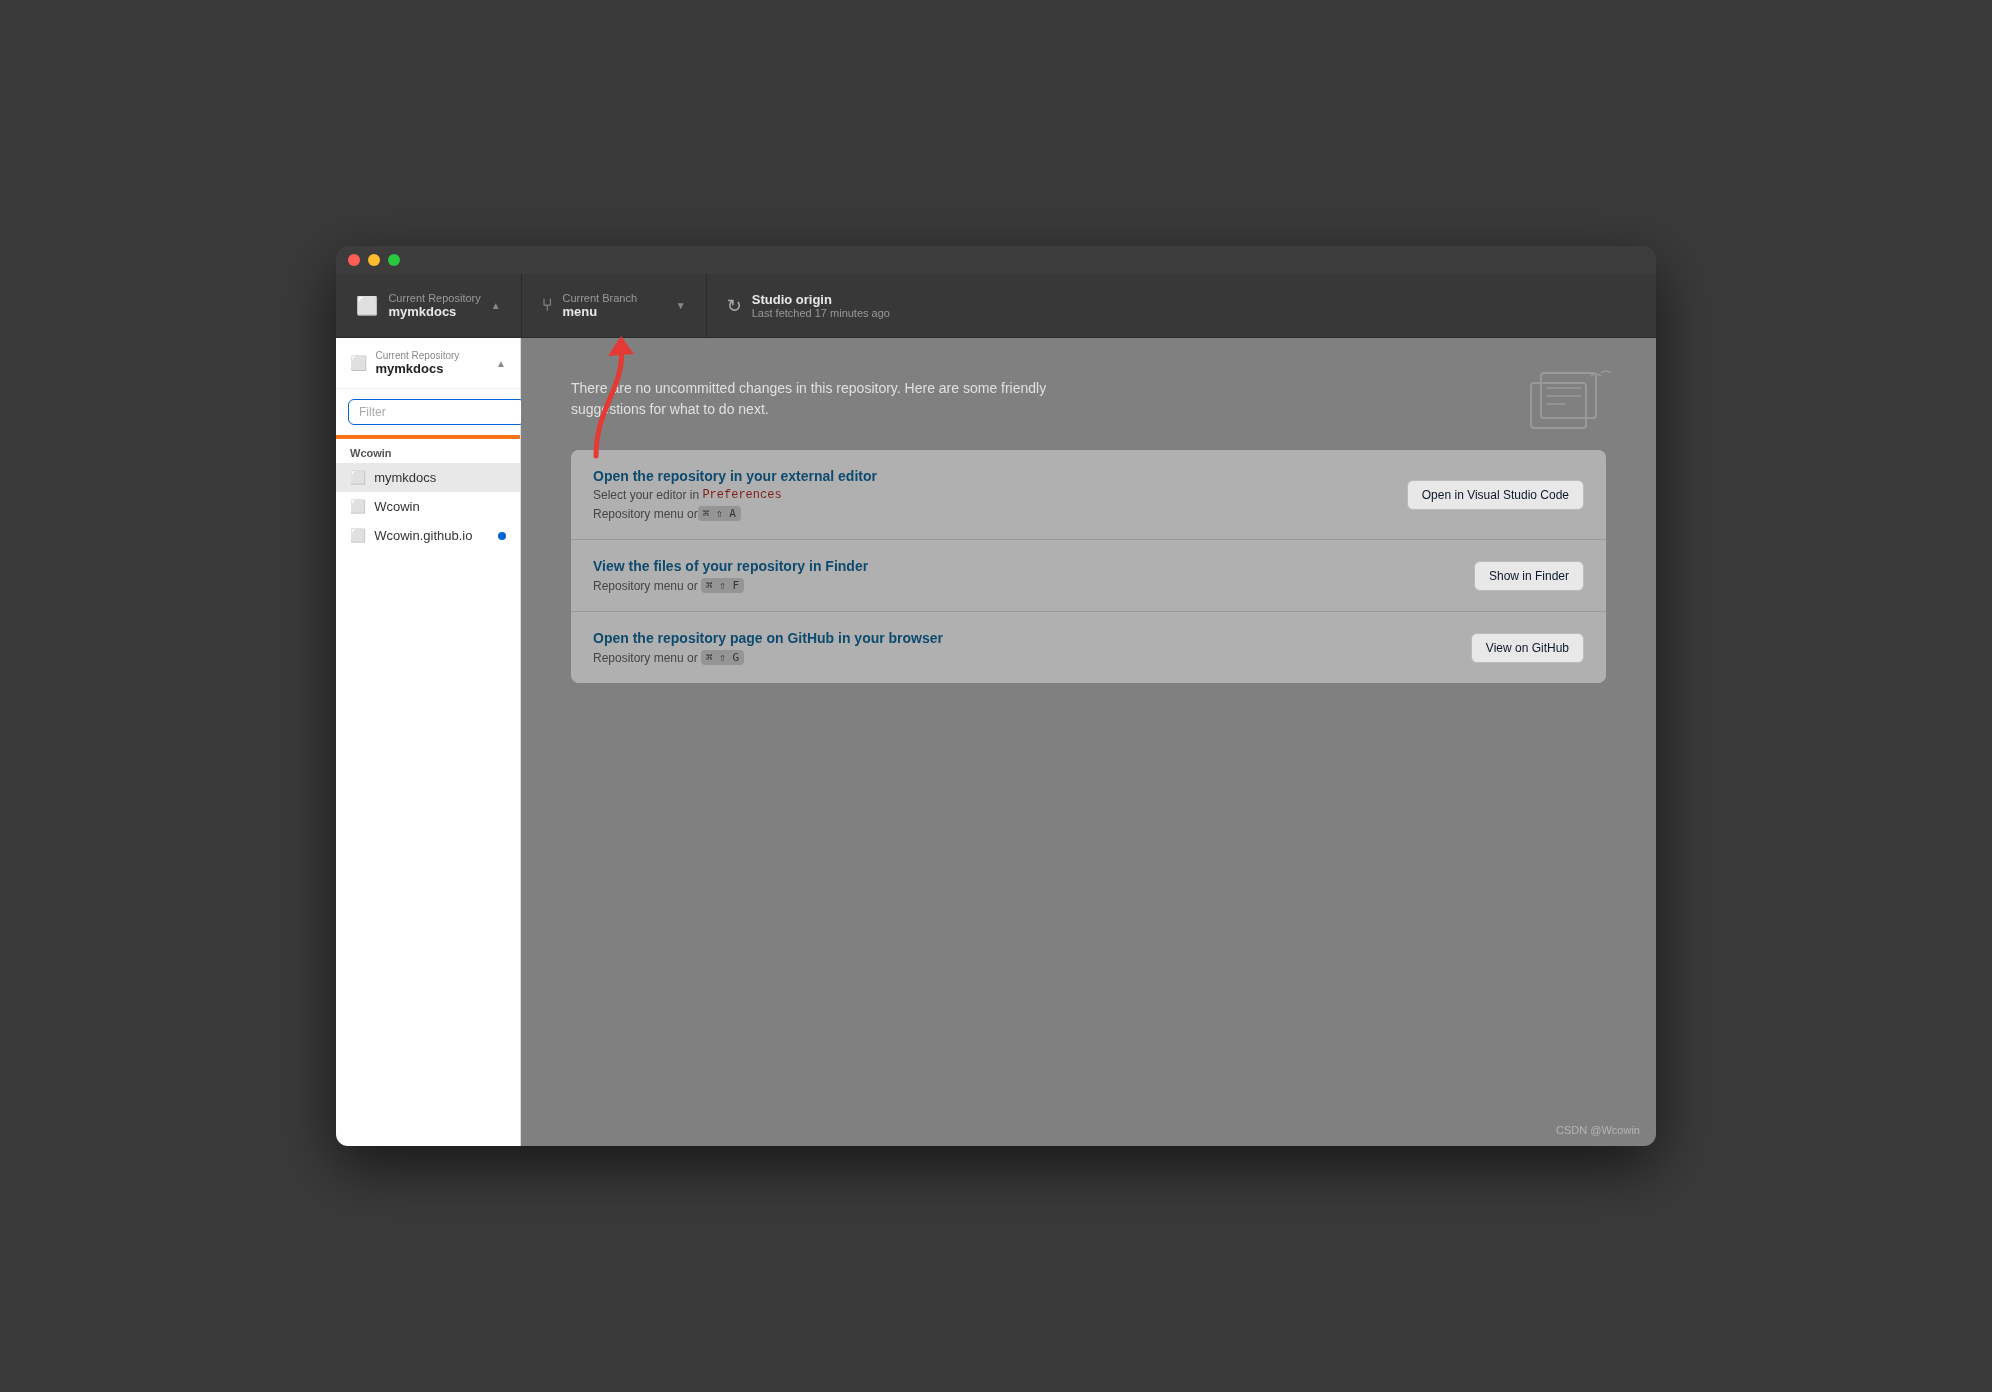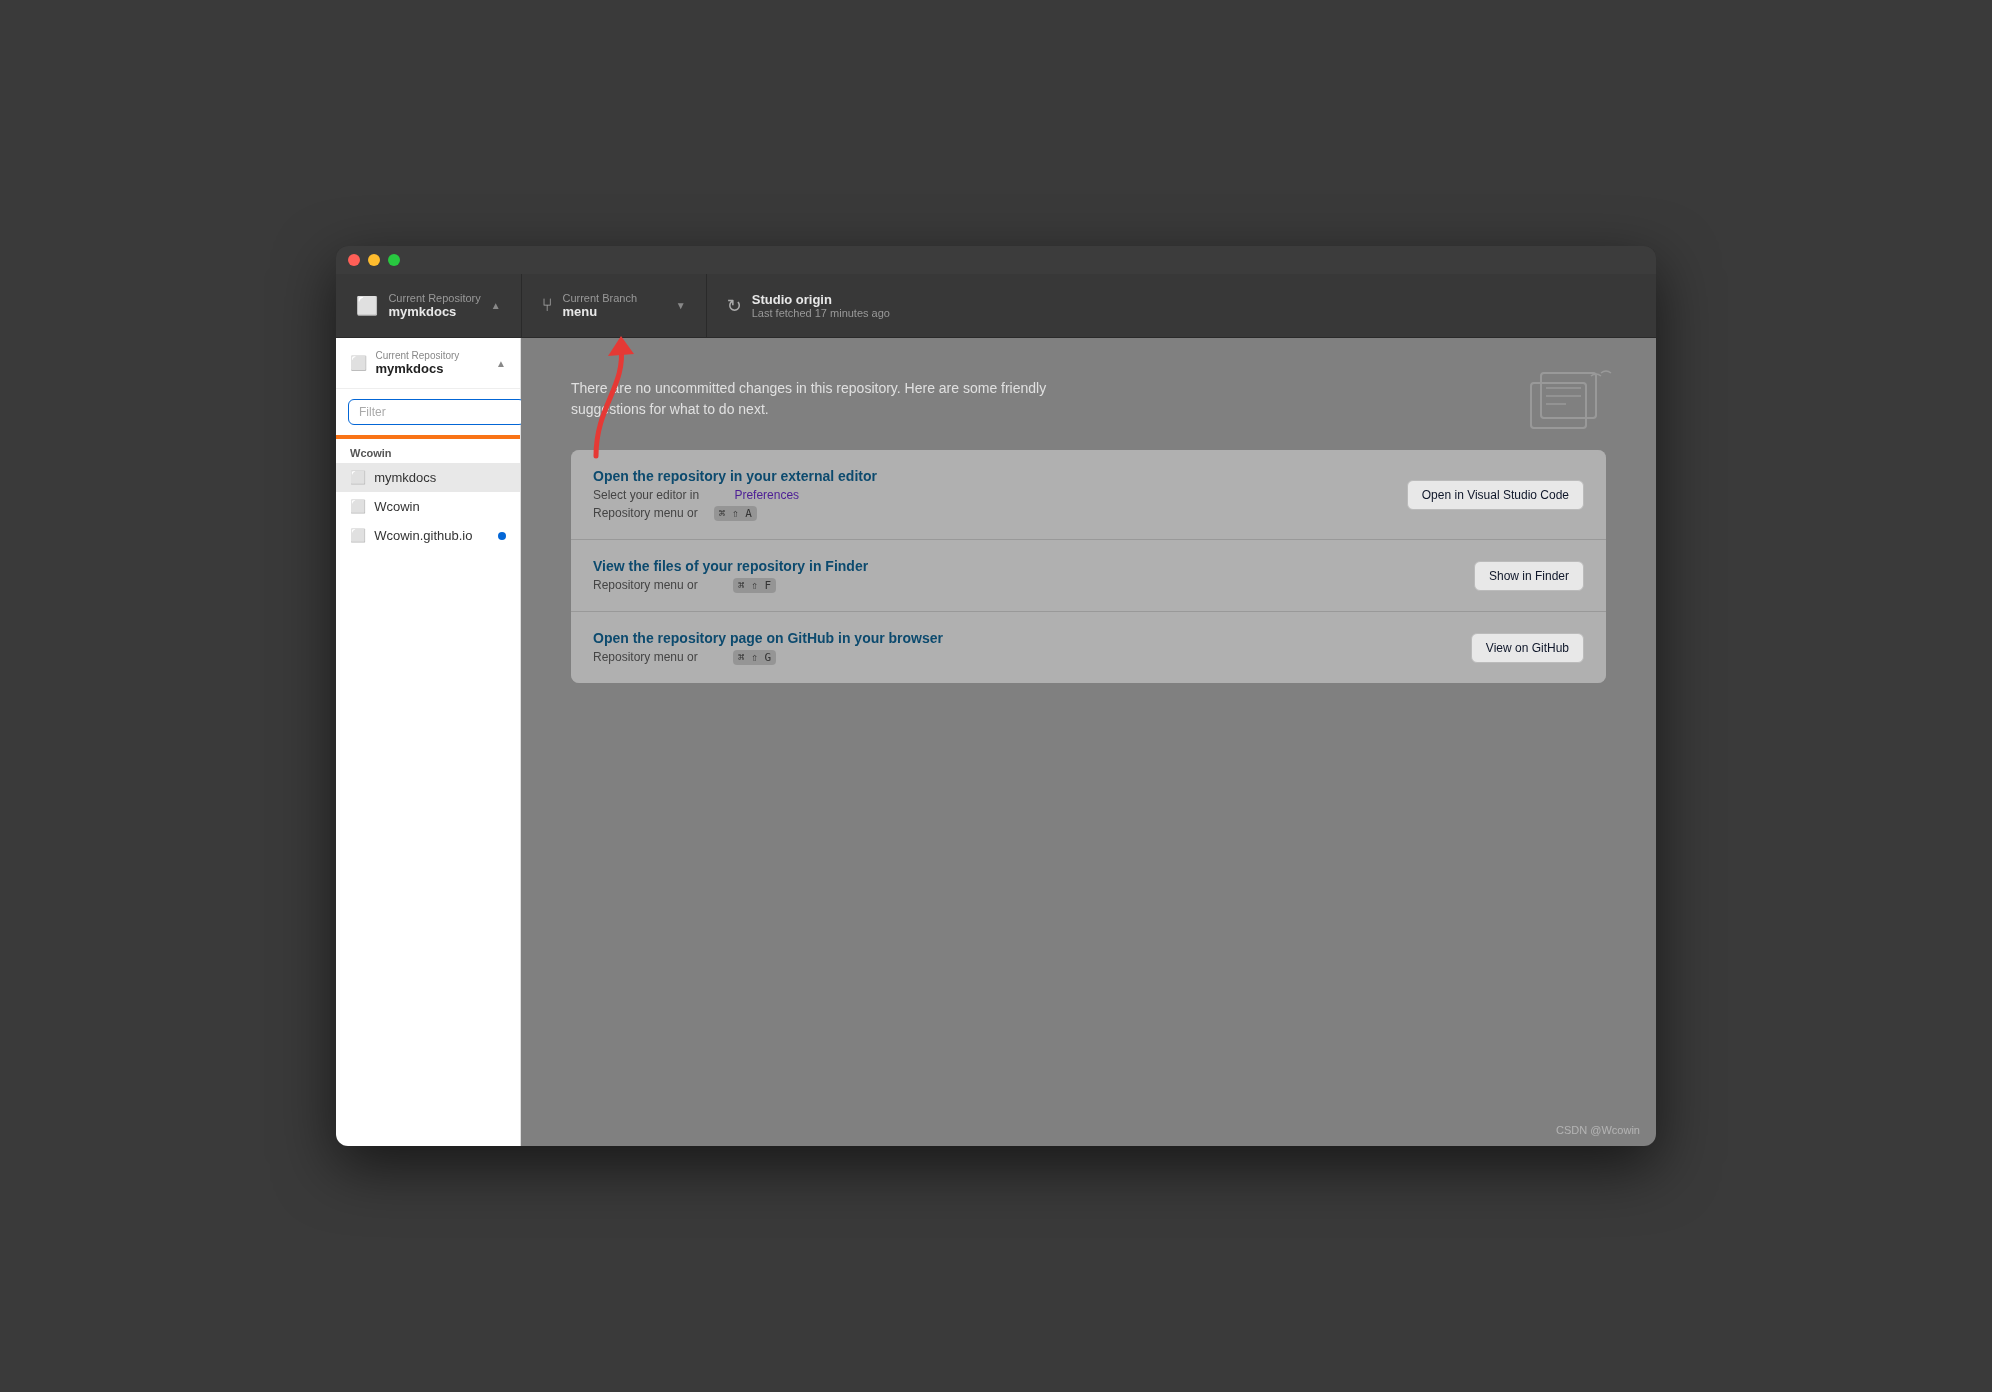--- a/index.html
+++ b/index.html
@@ -303,27 +303,28 @@
       font-size: 14px;
       font-weight: 700;
       color: #0c4a6e;
       margin-bottom: 4px;
     }
 
     .action-card-subtitle {
       font-size: 12px;
       color: #444;
       display: flex;
-      align-items: flex-start;
-      gap: 16px;
+      align-items: center;
+      gap: 0;
     }
 
     .action-card-subtitle a {
-      color: #4c1d95;
+      color: #7f1d1d;
       text-decoration: none;
+      font-family: Liberation Mono, monospace;
     }
 
     .shortcut-badge {
       display: inline-flex;
       align-items: center;
       gap: 2px;
       background: rgba(0,0,0,0.15);
       border-radius: 4px;
       padding: 1px 5px;
       font-size: 11px;

